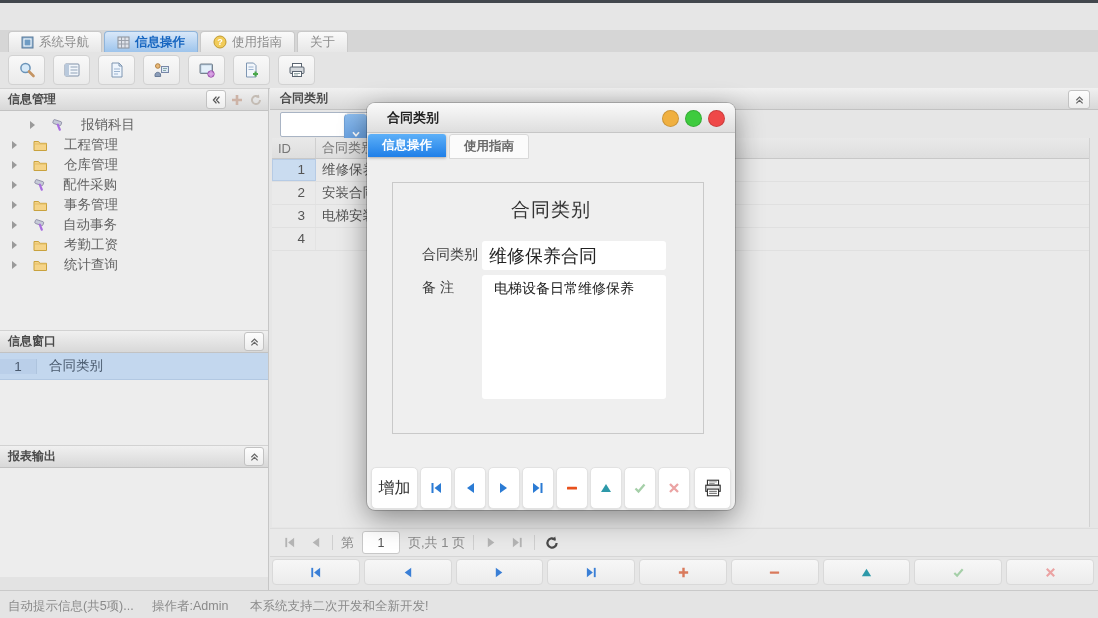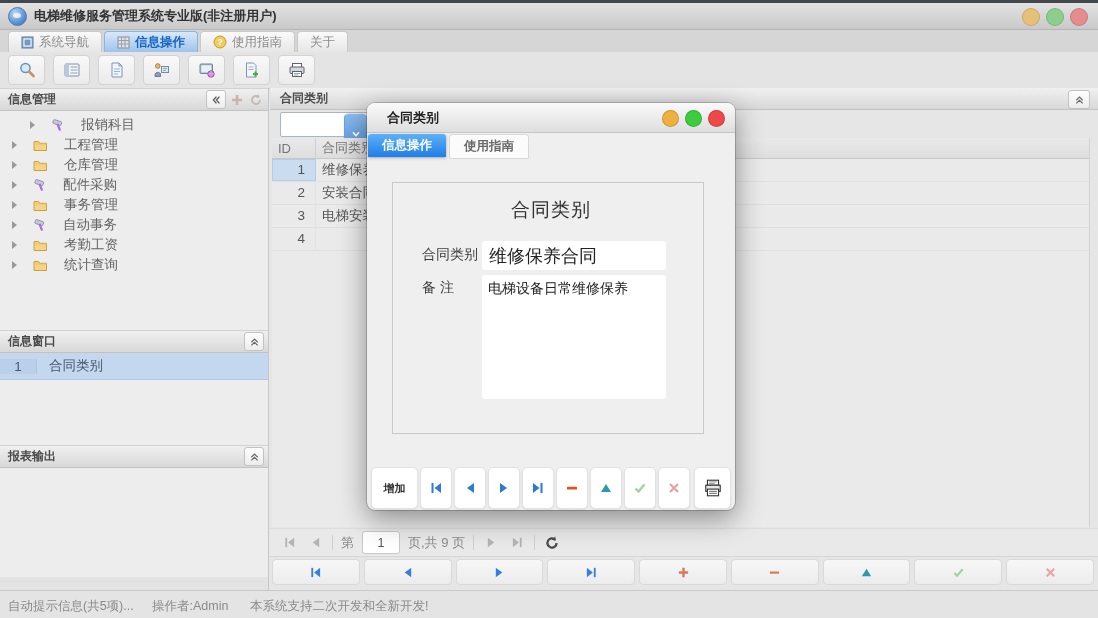--- a/index.html
+++ b/index.html
@@ -129,44 +129,35 @@
     box-shadow:0 1px 3px rgba(0,0,0,.3);}
   .dtab.idle{background:#fbfbfb;border:1px solid #d8d8d8;color:#6a6a6a;font-weight:bold;}
   .groupbox{position:absolute;left:25px;top:79px;width:310px;height:250px;
     border:1px solid #c9c9c9;}
   .dheading{position:absolute;left:0;top:94px;width:100%;text-align:center;
     font-size:19px;color:#333;letter-spacing:1px;}
   .flabel{position:absolute;left:55px;font-size:14px;color:#3c3c3c;}
   .finput{position:absolute;left:115px;width:184px;border:none;border-radius:3px;background:#fff;
     font-family:inherit;font-size:18px;color:#222;padding:4px 7px;box-sizing:border-box;}
   .ftext{position:absolute;left:115px;width:184px;height:124px;border:none;border-radius:3px;
-    background:#fff;font-family:inherit;font-size:14px;color:#222;padding:5px 6px;
+    background:#fff;font-family:inherit;font-size:14px;color:#222;padding:5px 12px;
     box-sizing:border-box;resize:none;overflow:hidden;}
   .dbtnbar{position:absolute;left:4px;top:364px;right:4px;height:40px;display:flex;gap:2px;}
   .dbtn{height:40px;background:#fff;border:1px solid #e2e2e2;border-radius:5px;
     box-shadow:0 1px 2px rgba(0,0,0,.08);display:flex;align-items:center;justify-content:center;}
-  .dbtn.add{width:48px;font-size:11px;color:#333;font-weight:bold;}
+  .dbtn.add{width:48px;font-size:16px;color:#333;}
   .dbtn.ic{width:32px;}
   .dbtn.pr{width:37px;margin-left:2px;}
 </style>
 </head>
 <body>
 
 <div class="app">
   <div class="frame-top"></div>
 
-  <div class="titlebar">
-    <span class="logo"></span>
-    <span class="app-title">电梯维修服务管理系统专业版(非注册用户)</span>
-    <div class="lights">
-      <span class="light l-y"></span>
-      <span class="light l-g"></span>
-      <span class="light l-r"></span>
-    </div>
-  </div>
 
   <div class="tabbar">
     <div class="mtab">
       <svg width="13" height="13" viewBox="0 0 13 13">
           <rect x="1" y="1" width="11" height="11" fill="#8cb0d0" stroke="#5a7a9a"></rect>
           <rect x="3" y="3" width="7" height="7" fill="#6f9cc4" stroke="#ffffff"></rect>
         </svg>
       <span>系统导航</span>
     </div>
     <div class="mtab active">
@@ -409,21 +400,21 @@
         </svg>
     </span>
     <span class="pico">
       <svg width="13" height="13" viewBox="0 0 14 14" fill="#b4b4b4">
           <path d="M11 2L4 7l7 5z"></path>
         </svg>
     </span>
     <span class="psep"></span>
     <span>第</span>
     <input class="pinput" value="1" style="">
-    <span>页,共 9 页</span>
+    <span>页,共 1 页</span>
     <span class="psep"></span>
     <span class="pico">
       <svg width="13" height="13" viewBox="0 0 14 14" fill="#b4b4b4">
           <path d="M3 2l7 5-7 5z"></path>
         </svg>
     </span>
     <span class="pico">
       <svg width="13" height="13" viewBox="0 0 14 14" fill="#b4b4b4">
           <path d="M2 2l6.5 5L2 12z"></path>
           <rect x="9.5" y="2" width="2" height="10"></rect>

